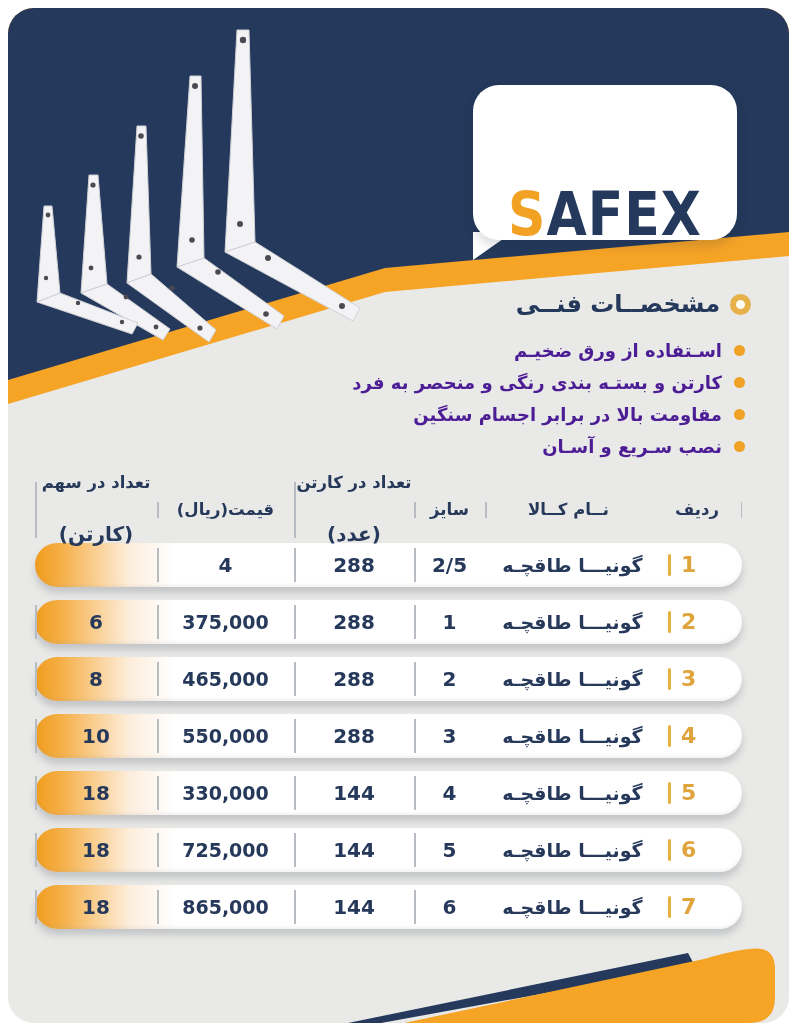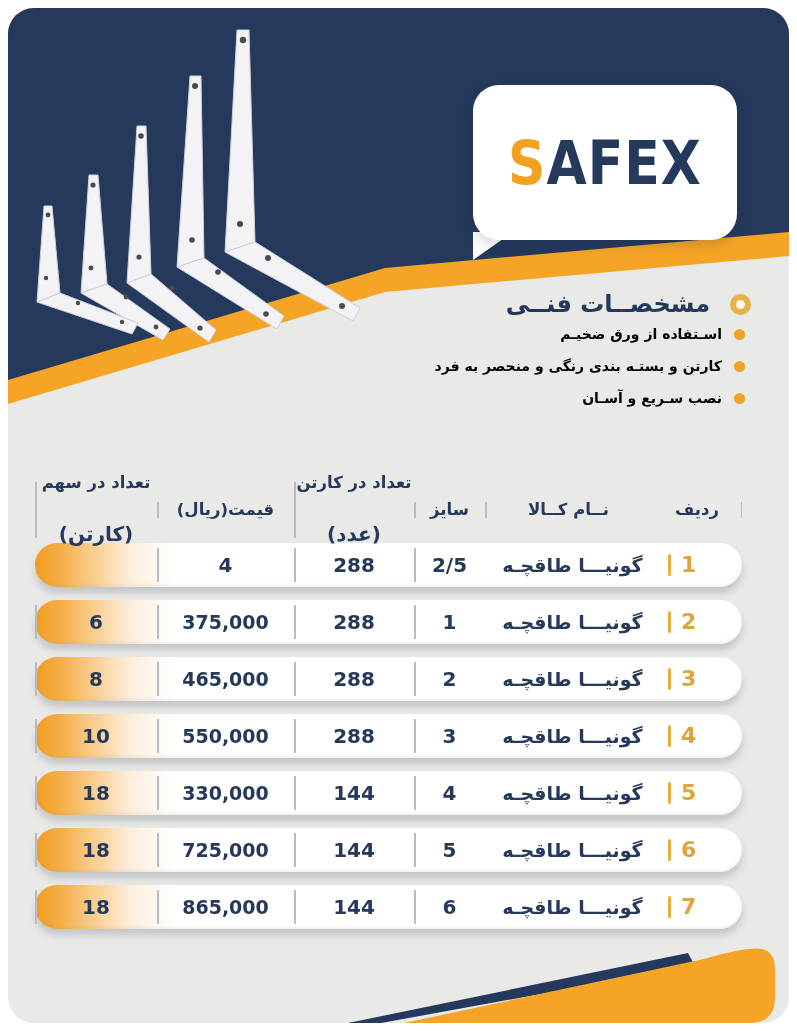--- a/index.html
+++ b/index.html
@@ -6,35 +6,35 @@
   body { background:#ffffff; font-family:"DejaVu Sans", sans-serif; }
   .canvas { position:relative; width:797px; height:1031px; background:#ffffff; overflow:hidden; }
   .page { position:absolute; left:8px; top:8px; width:781px; height:1015px;
           background:#e9e9e7; border-radius:26px; overflow:hidden; }
 
   .hero-svg { position:absolute; left:0; top:0; }
   .brackets-svg { position:absolute; left:0; top:0; }
 
   .logo-card { position:absolute; left:465px; top:77px; width:264px; height:155px;
                background:#ffffff; border-radius:26px; box-shadow:0 5px 12px rgba(30,40,60,.18);
-               display:flex; align-items:center; justify-content:center; z-index:5; }
+               display:flex; align-items:flex-end; justify-content:center; z-index:5; }
   .logo-tail { position:absolute; left:465px; top:224px; width:40px; height:28px; background:#ffffff;
                clip-path:polygon(0 0, 100% 0, 0 100%); z-index:4; }
   .logo-text { font-size:52px; font-weight:800; letter-spacing:1px; transform:scaleY(1.18);
                color:#24395b; line-height:1; white-space:nowrap; }
   .logo-text .accent { color:#f2a123; }
 
   .specs { position:absolute; top:282px; right:38px; width:560px; direction:rtl; text-align:right; z-index:6; }
-  .specs-heading { display:flex; align-items:center; gap:20px; }
+  .specs-heading { display:flex; align-items:center; gap:10px; margin-bottom:16px; }
   .ring { width:21px; height:21px; border:6px solid #e7b14a; border-radius:50%; background:#fdfbf2; flex:0 0 auto; }
   .specs-title { font-size:24px; font-weight:800; color:#24395b; letter-spacing:0; }
   .specs-list { list-style:none; }
   .specs-list li { display:flex; align-items:center; gap:12px; height:32px; }
   .dot { width:11px; height:11px; border-radius:50%; background:#f0a126; flex:0 0 auto; margin-right:6px; }
-  .bullet-text { font-size:14px; font-weight:700; color:#000000; }
+  .bullet-text { font-size:18px; font-weight:700; color:#4c1d95; }
 
   .price-table { position:absolute; left:27px; top:465px; width:707px; direction:rtl; z-index:6; }
   .tgrid { display:grid; grid-template-columns:90px 167px 71px 120px 137px 122px; direction:rtl; }
   .thead { height:58px; align-items:center; margin-bottom:12px; }
   .hcell { position:relative; text-align:center; color:#26395a; font-weight:700; font-size:16.5px;
            line-height:1.25; align-self:center; }
   .hcell .sub { font-size:20px;margin-top:28px; }
   .hdiv::before, .rdiv::before { content:""; position:absolute; left:0; top:12%; height:76%;
            width:1.5px; background:#b7bbc2; }
   .hcell-num::after { content:""; position:absolute; right:0; top:12%; height:76%; width:1.5px; background:#b7bbc2; }
@@ -121,20 +121,24 @@
         <li>
             <span class="dot"></span>
             <span class="bullet-text">اسـتفاده از ورق ضخیـم</span>
           </li>
         <li>
             <span class="dot"></span>
             <span class="bullet-text">کارتن و بستـه بندی رنگی و منحصر به فرد</span>
           </li>
         <li>
             <span class="dot"></span>
+            <span class="bullet-text">مقاومت بالا در برابر اجسام سنگین</span>
+          </li>
+        <li>
+            <span class="dot"></span>
             <span class="bullet-text">نصب سـریع و آسـان</span>
           </li>
       </ul>
     </section>
 
     <section class="price-table">
       <div class="tgrid thead">
         <div class="hcell hcell-num">ردیف</div>
         <div class="hcell hdiv">نــام کــالا</div>
         <div class="hcell hdiv">سایز</div>

